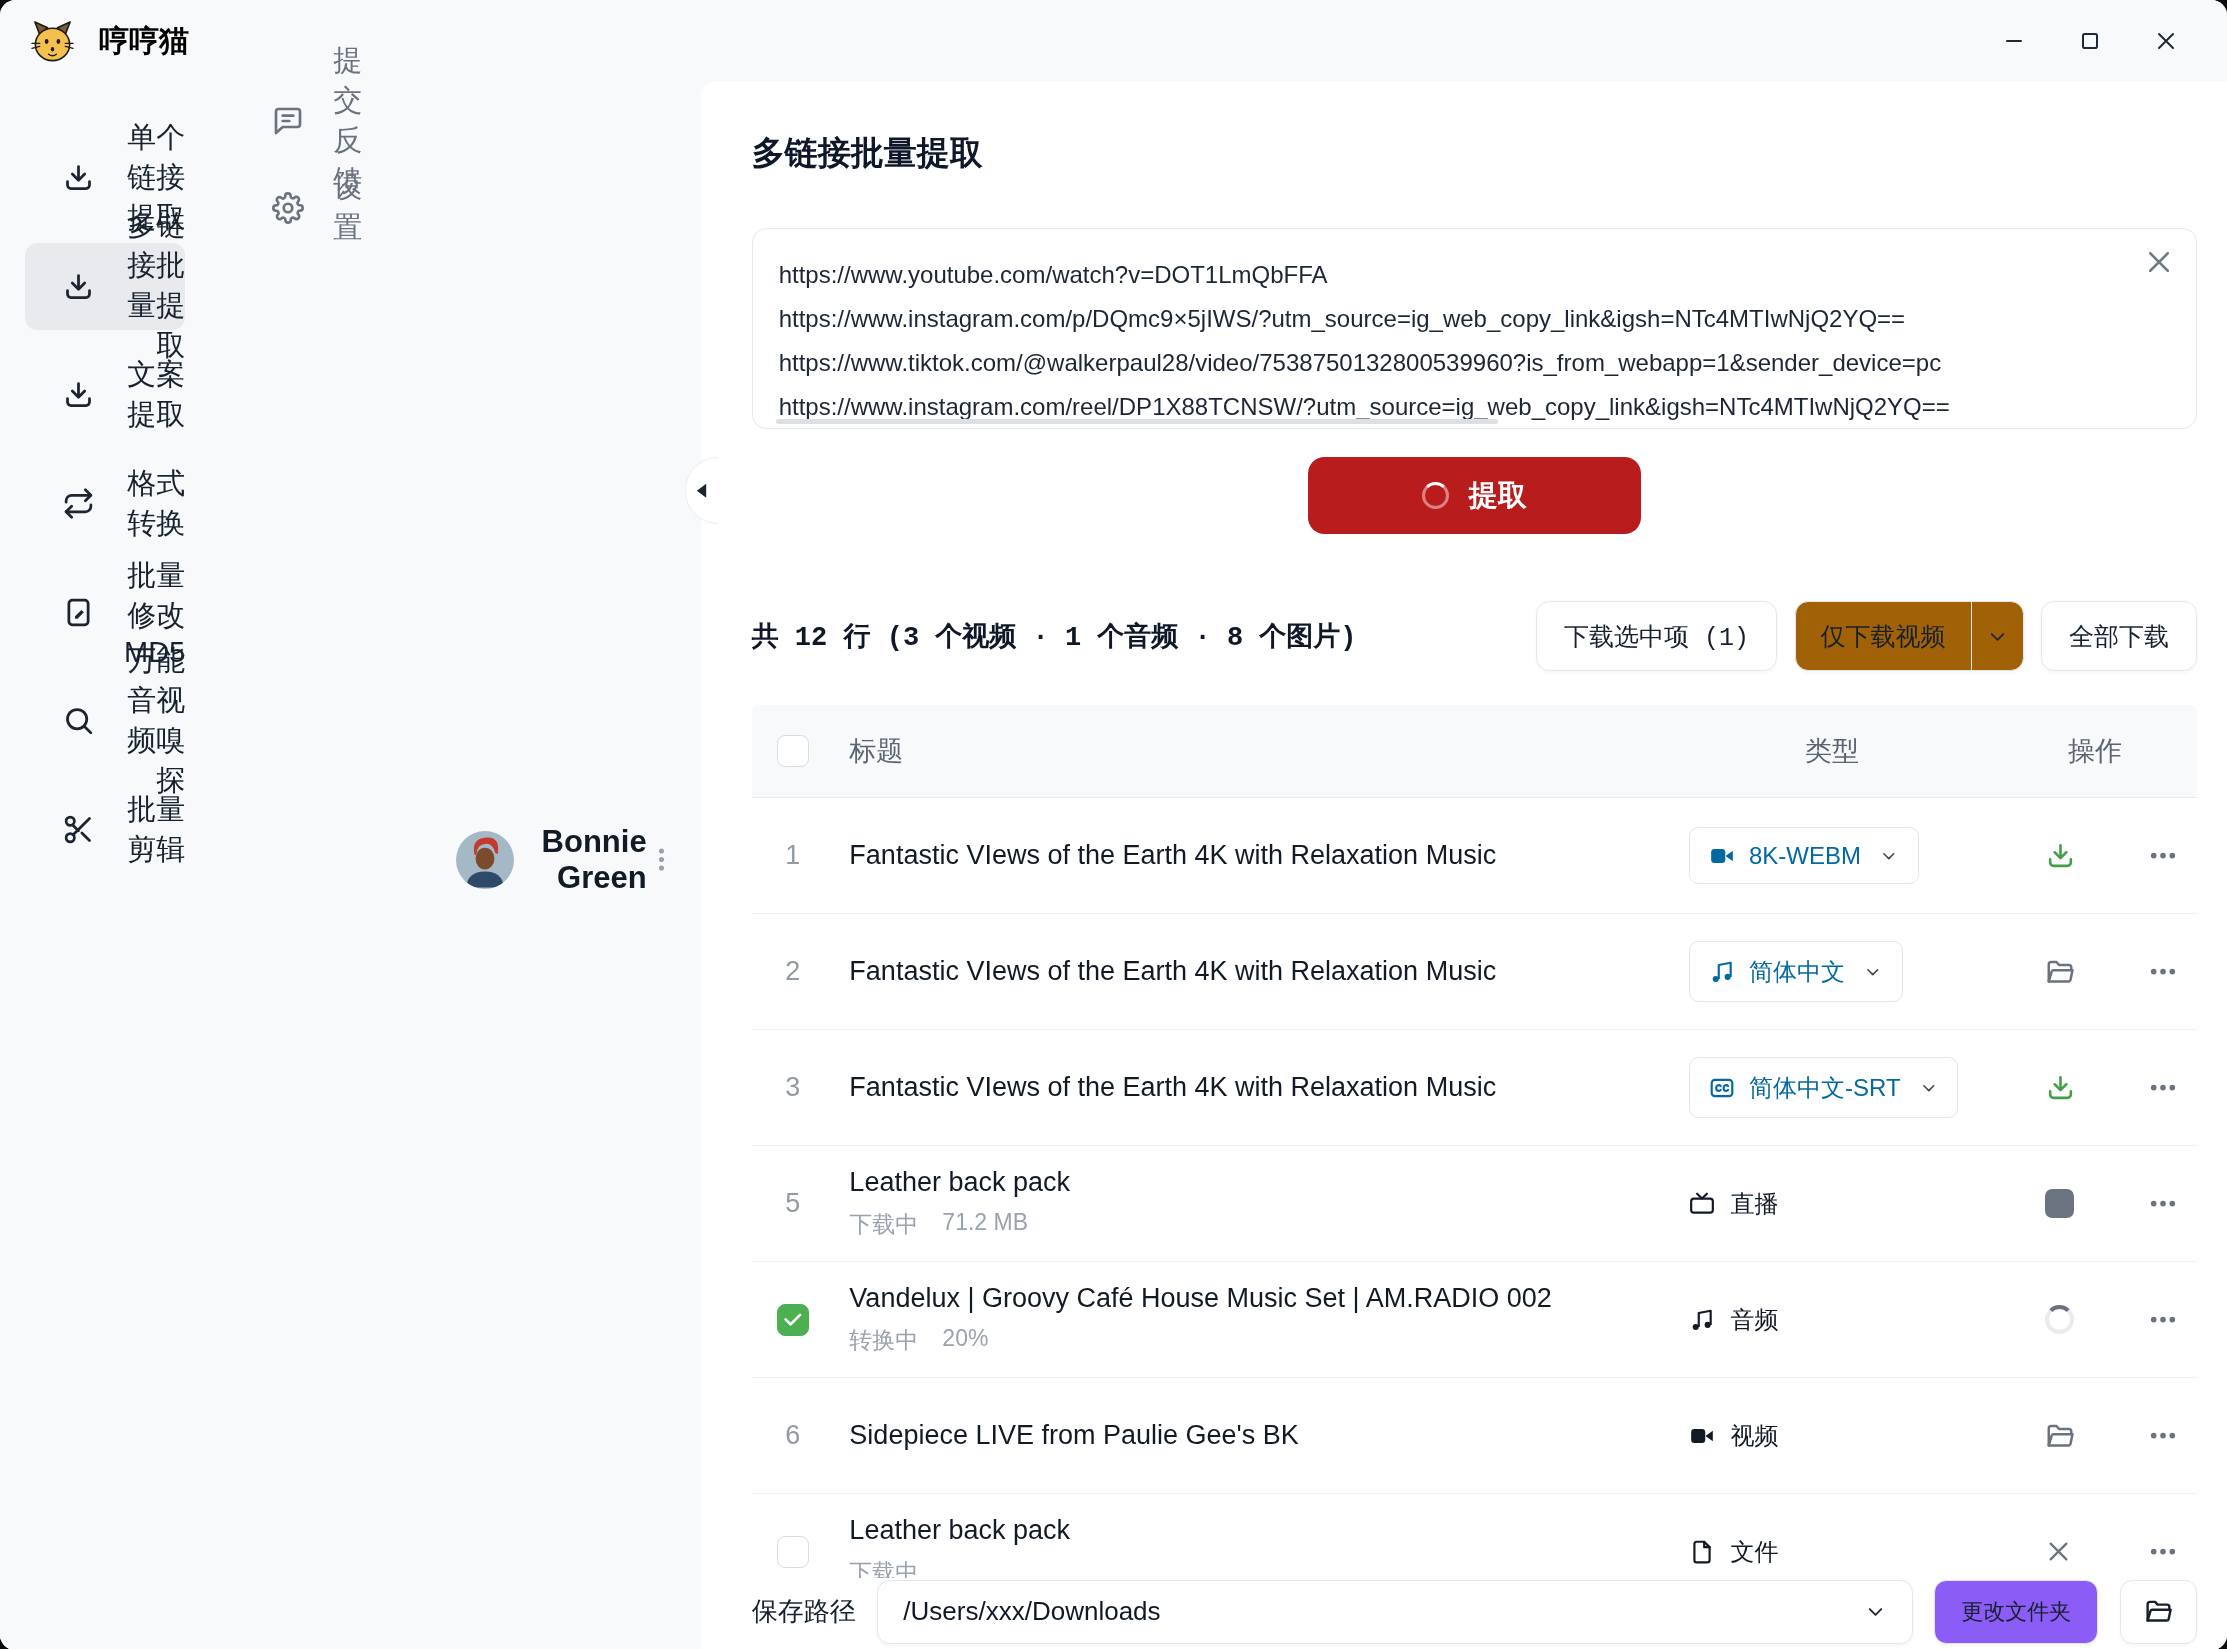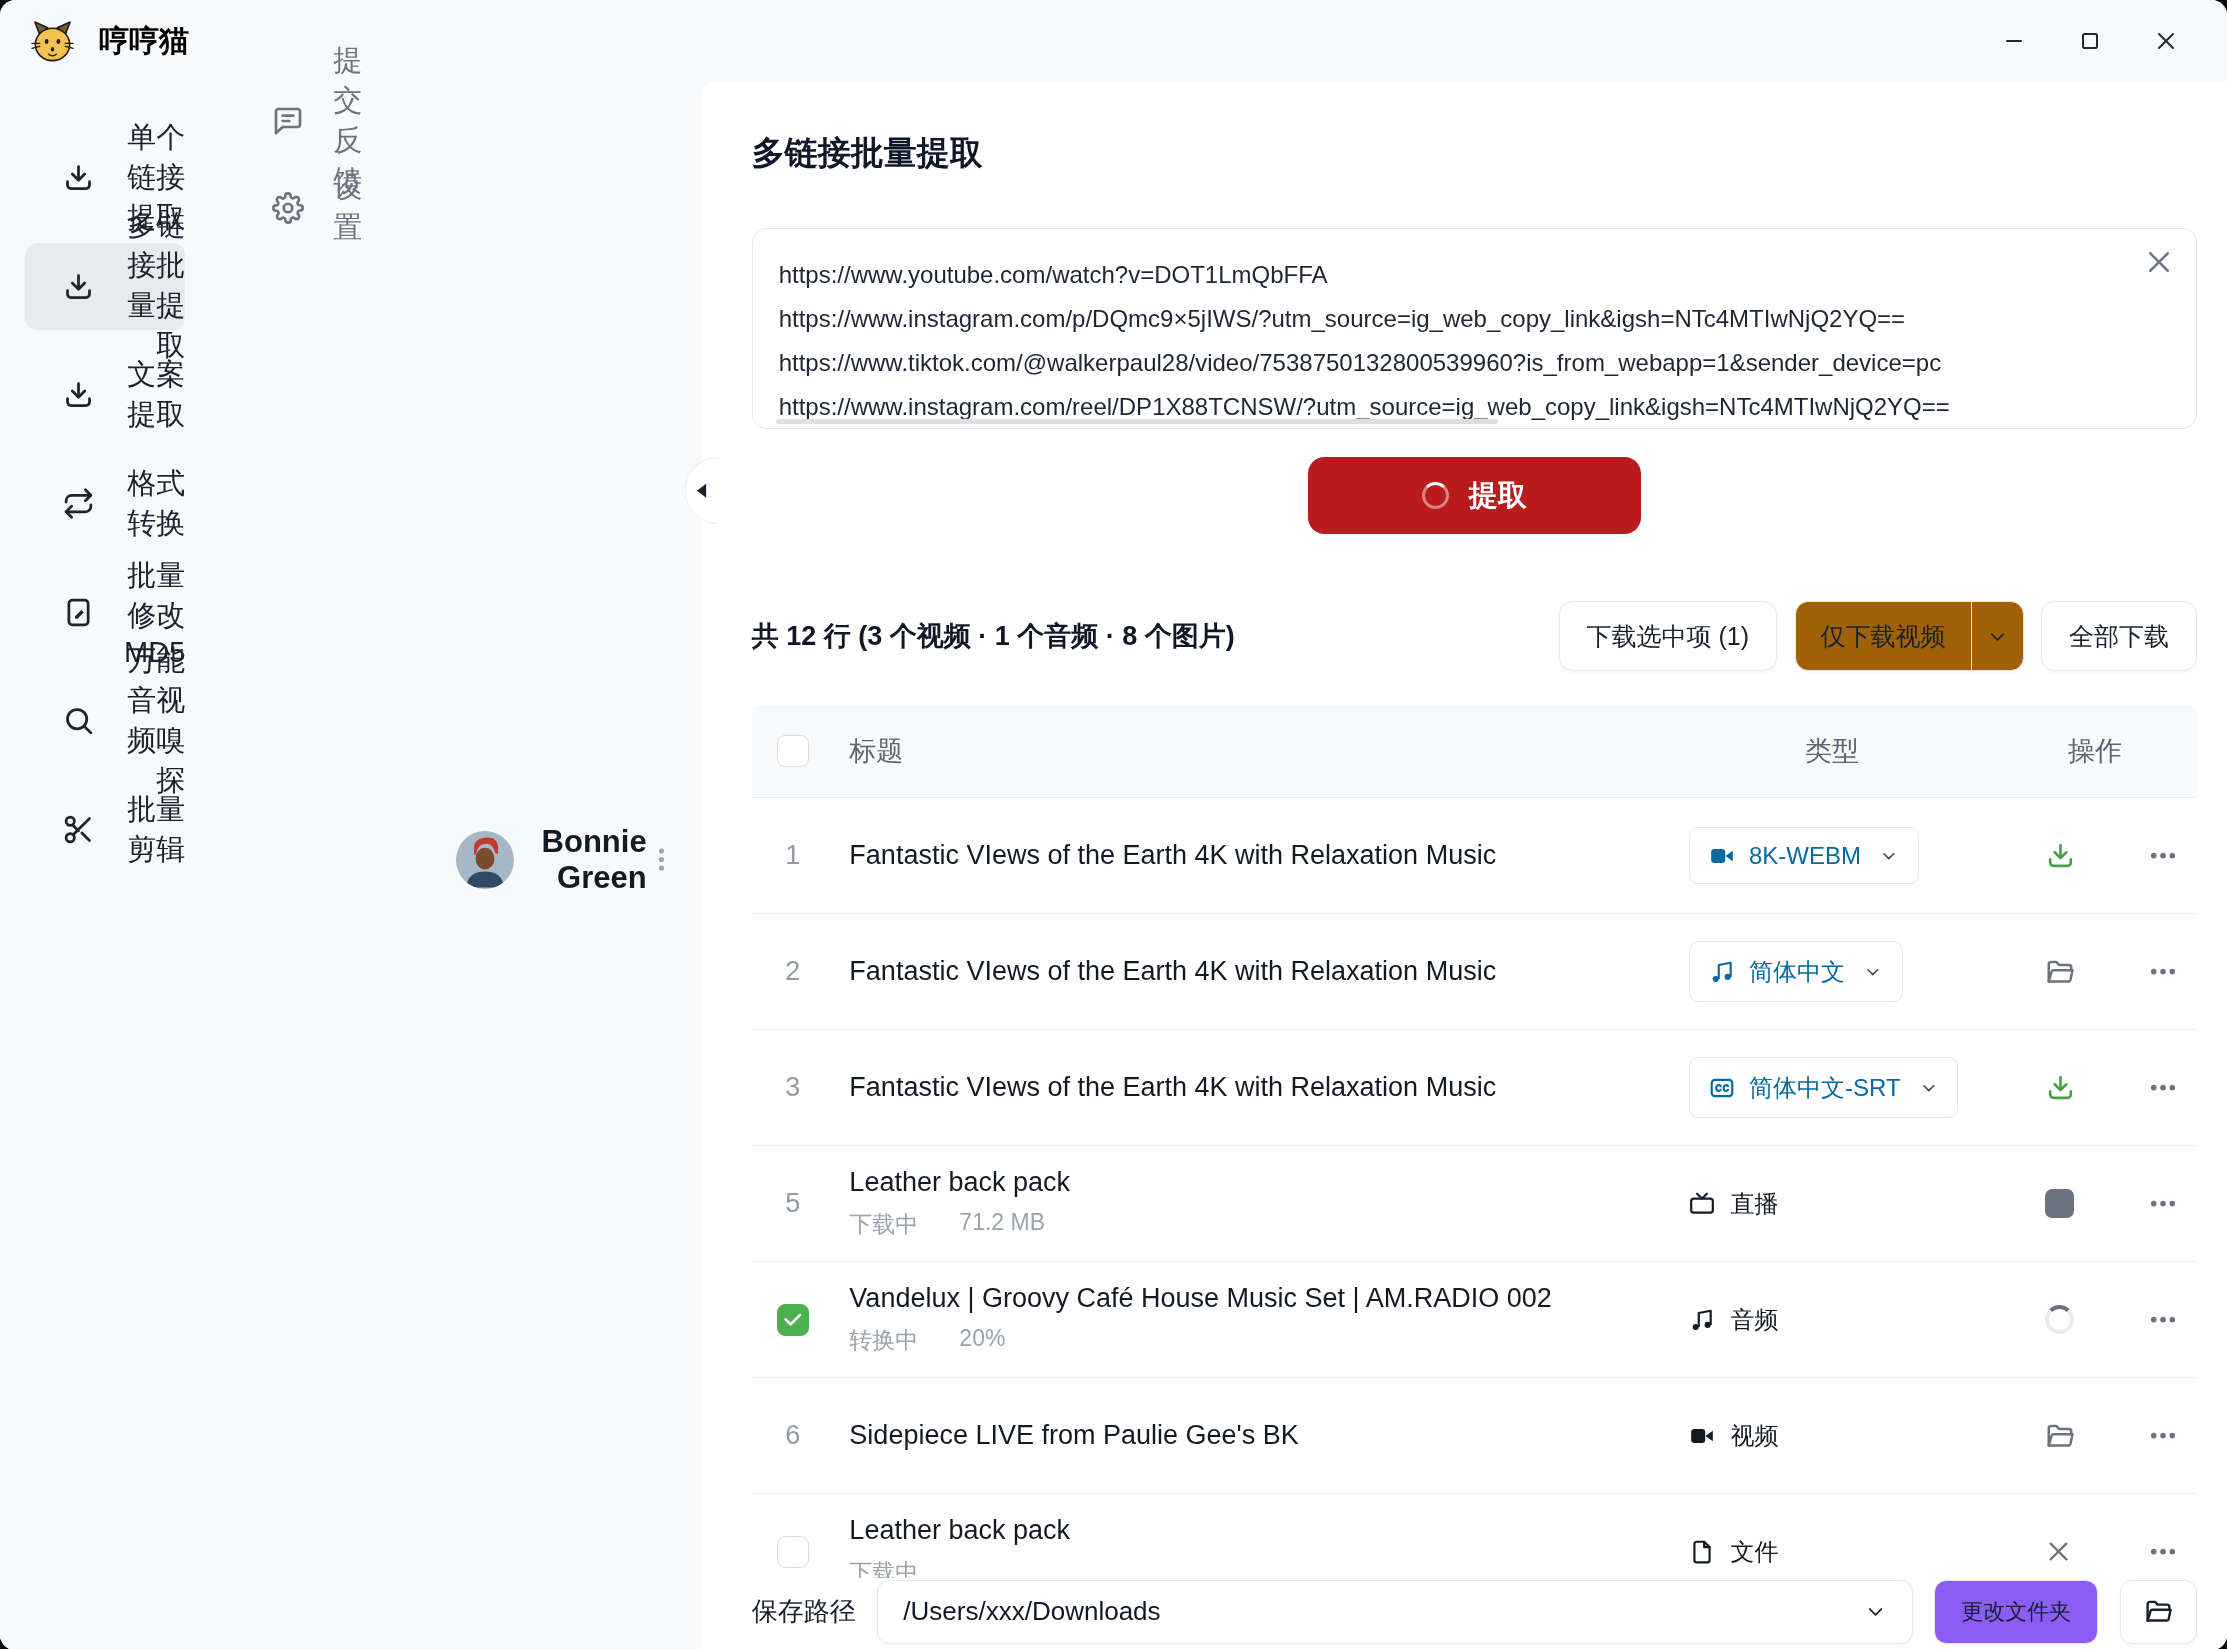--- a/index.html
+++ b/index.html
@@ -91,21 +91,21 @@
     gap: 19.6px; font-size: 29px; font-weight: 700; cursor: default;
     font-family: inherit;
   }
   .extract-spinner {
     width: 27px; height: 27px; border-radius: 50%;
     border: 3.6px solid rgba(255,255,255,.45); border-top-color: #fff;
     animation: spin 1s linear infinite;
   }
   @keyframes spin { to { transform: rotate(360deg); } }
   
-  .toolbar { margin-top: 67px; flex: 0 0 70px; display: flex; align-items: center; }
+  .toolbar { margin-top: 67px; flex: 0 0 70px; display: flex; align-items: center; font-family: Liberation Mono, monospace; }
   .summary { flex: 1; font-size: 27px; font-weight: 600; color: #101828; }
   .toolbar-buttons { display: flex; align-items: center; gap: 17.5px; }
   .tb-btn {
     height: 70px; border: 1.5px solid #e4e7eb; border-radius: 13.4px; background: #fff;
     font-size: 25px; color: #17202e; font-weight: 500; padding: 0 27px;
     display: inline-flex; align-items: center; cursor: pointer; font-family: inherit;
     box-shadow: 0 1.5px 4.1px rgba(16,24,40,.04);
   }
   .split {
     display: inline-flex; align-items: stretch; border: 1.5px solid #e4e7eb; border-radius: 13.4px;
@@ -138,21 +138,21 @@
     width: 32px; height: 32px; border: 1.5px solid #d9dde2; border-radius: 8.2px; background: #fff;
     cursor: pointer; display: flex; align-items: center; justify-content: center;
   }
   .checkbox.checked { background: #4caf50; border-color: #4caf50; }
   .checkbox svg { width: 21.7px; height: 21.7px; }
   .row-num { font-size: 27px; color: #929aa6; }
   .row-title {
     font-size: 27px; color: #121a26; font-weight: 500;
     white-space: nowrap; overflow: hidden; text-overflow: ellipsis;
   }
-  .row-sub { margin-top: 11px; display: flex; gap: 41px; font-size: 23px; color: #99a2ad; }
+  .row-sub { margin-top: 11px; display: flex; gap: 24px; font-size: 23px; color: #99a2ad; }
   .type-chip {
     display: inline-flex; align-items: center; gap: 14.4px; border: 1.5px solid #e3e6ea;
     border-radius: 9.3px; padding: 13.4px 18.6px; font-size: 24px; color: #0369a1; font-weight: 500;
     background: #fff; cursor: pointer; white-space: nowrap;
   }
   .type-plain {
     display: inline-flex; align-items: center; gap: 15.5px; font-size: 24px;
     color: #121a26; font-weight: 500; white-space: nowrap;
   }
   .type-chip .icon svg, .type-plain .icon svg { width: 26px; height: 26px; }

